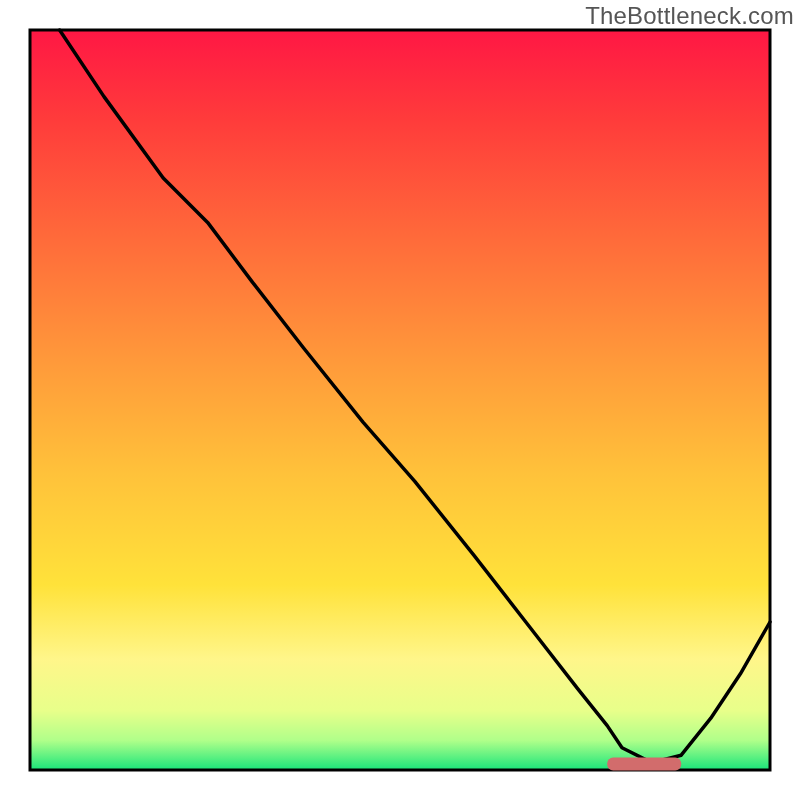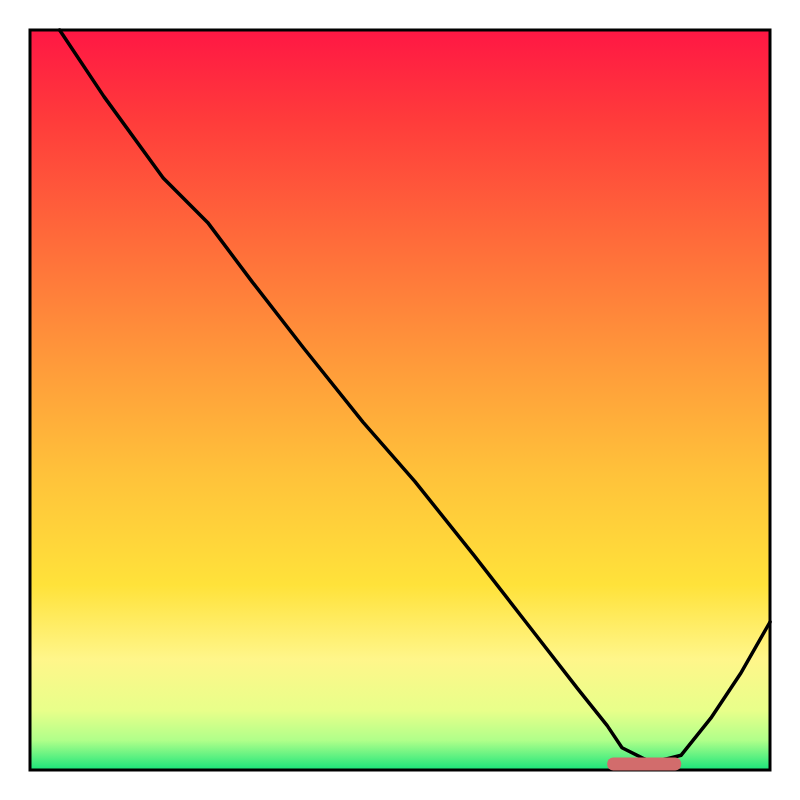--- a/index.html
+++ b/index.html
@@ -30,20 +30,21 @@
     top: 0;
     left: 0;
     z-index: 1;
   }
 </style>
 </head>
 <body>
 
 <div class="wrap">
 
+  <div class="watermark">TheBottleneck.com</div>
 
   <svg class="chart" width="800" height="800" viewBox="0 0 800 800">
     <defs>
       <linearGradient id="bg-grad" x1="0" y1="0" x2="0" y2="1">
           <stop offset="0%" stop-color="#ff1744"></stop>
           <stop offset="12%" stop-color="#ff3b3b"></stop>
           <stop offset="28.000000000000004%" stop-color="#ff6a3a"></stop>
           <stop offset="45%" stop-color="#ff9a3a"></stop>
           <stop offset="60%" stop-color="#ffc23a"></stop>
           <stop offset="75%" stop-color="#ffe23a"></stop>

